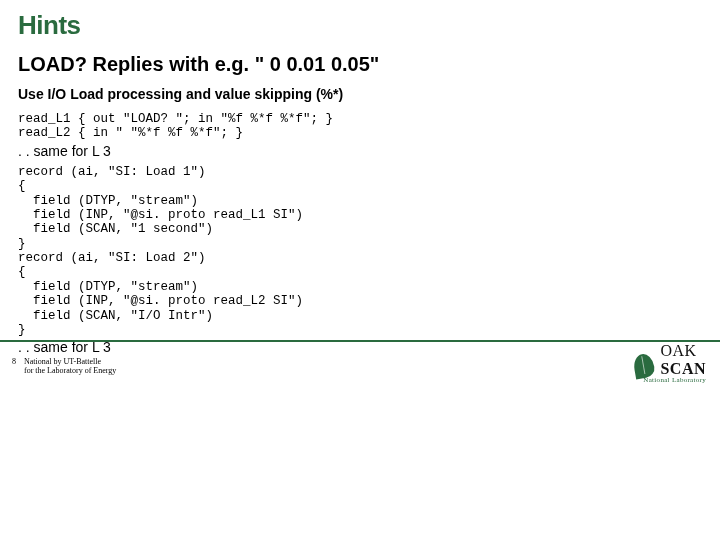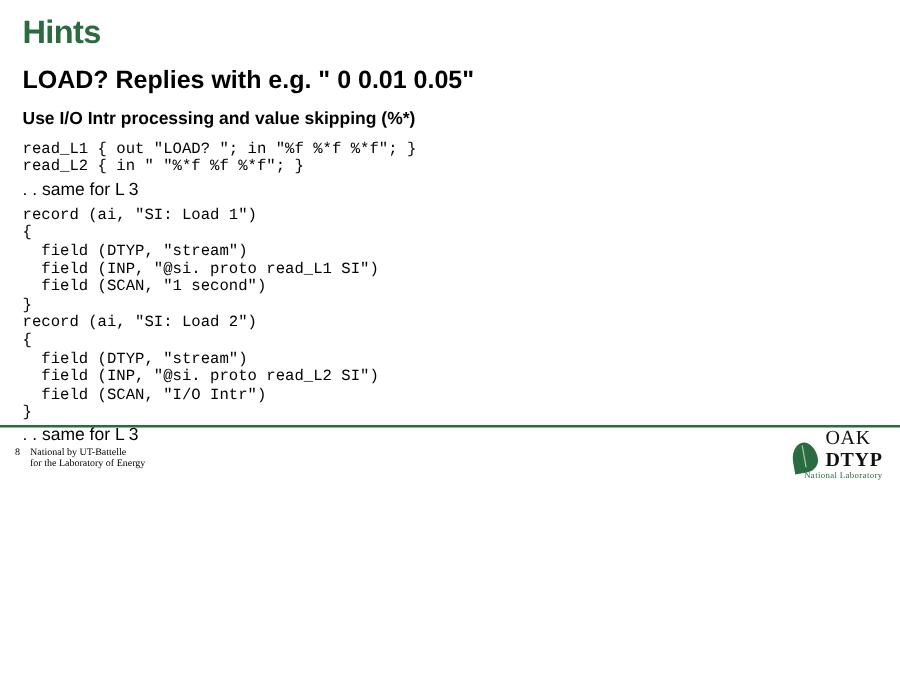--- a/index.html
+++ b/index.html
@@ -22,21 +22,21 @@
   .logo-text .oak { font-weight: 400; font-family: Liberation Serif, serif; }
   .logo-text .ridge { font-weight: 700; }
   .logo-sub { font-family: Liberation Serif, serif; font-size: 7px; color: #2a6b3f; text-align: right; margin-top: -2px; letter-spacing: 0.3px; }
 </style>
 </head>
 <body>
 
 <div class="slide">
   <div class="title">Hints</div>
   <div class="subtitle">LOAD? Replies with e.g. " 0 0.01 0.05"</div>
-  <div class="sub2">Use I/O Intr processing and value skipping (%*)</div>
+  <div class="sub2">Use I/O Load processing and value skipping (%*)</div>
 
   <div class="code">read_L1 { out "LOAD? "; in "%f %*f %*f"; }
 read_L2 { in " "%*f %f %*f"; }</div>
   <div class="note">. . same for L 3</div>
 
   <div class="code">record (ai, "SI: Load 1")
 {
   field (DTYP, "stream")
   field (INP, "@si. proto read_L1 SI")
   field (SCAN, "1 second")
@@ -57,18 +57,18 @@
       <span>National by UT-Battelle</span><br>
       <span>for the Laboratory of Energy</span>
     </span>
   </div>
 
   <div class="logo">
     <div class="logo-row">
       <div class="leaf"></div>
       <div class="logo-text">
         <span class="oak">OAK</span><br>
-        <span class="ridge">DTYP</span>
+        <span class="ridge">SCAN</span>
       </div>
     </div>
     <div class="logo-sub">National Laboratory</div>
   </div>
 </div>
 
 </body></html>

